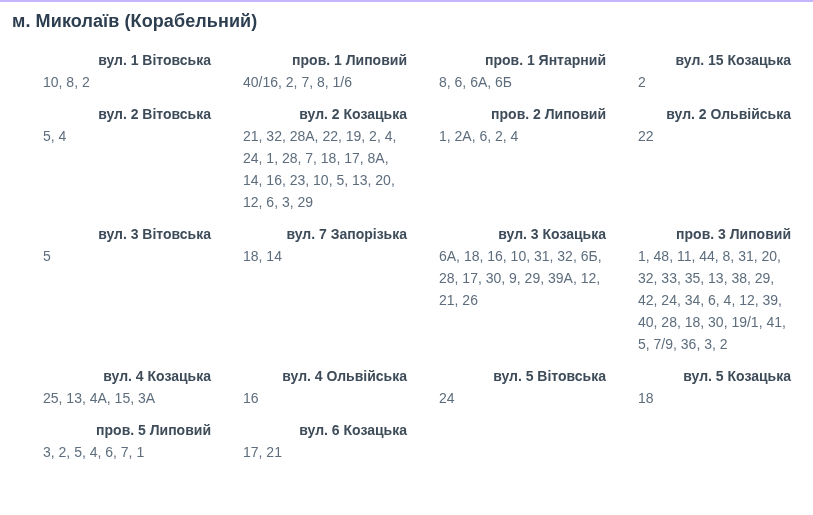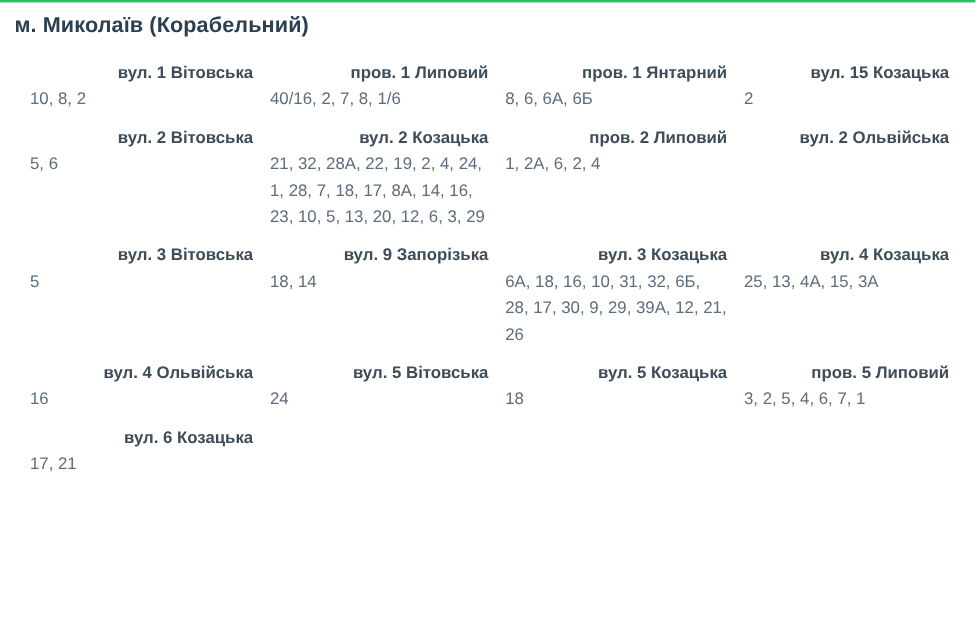--- a/index.html
+++ b/index.html
@@ -7,21 +7,21 @@
     padding: 0;
     background: #ffffff;
     width: 813px;
     height: 515px;
     overflow: hidden;
     font-family: "Liberation Sans", sans-serif;
   }
   .page {
     width: 813px;
     height: 515px;
-    border-top: 2px solid #22c55e;
+    border-top: 2px solid #c4b5fd;
     box-sizing: border-box;
   }
   .page-title {
     margin: 9px 0 0 12px;
     font-size: 18px;
     font-weight: bold;
     color: #2c3e50;
     letter-spacing: 0.1px;
   }
   .streets-grid {
@@ -40,20 +40,21 @@
     font-weight: bold;
     color: #3e4c59;
     line-height: 22px;
     text-align: right;
   }
   .street-numbers {
     font-size: 14px;
     font-weight: normal;
     color: #5d6d7d;
     line-height: 22px;
+    margin-left: 18px;
   }
 </style>
 </head>
 <body>
 
 <div class="page">
   <h1 class="page-title">м. Миколаїв (Корабельний)</h1>
 
   <div class="streets-grid">
 
@@ -69,47 +70,52 @@
       <div class="street-name">пров. 1 Янтарний</div>
       <div class="street-numbers">8, 6, 6А, 6Б</div>
     </div>
 
     <div class="street-cell">
       <div class="street-name">вул. 15 Козацька</div>
       <div class="street-numbers">2</div>
     </div>
     <div class="street-cell">
       <div class="street-name">вул. 2 Вітовська</div>
-      <div class="street-numbers">5, 6</div>
+      <div class="street-numbers">5, 4</div>
     </div>
     <div class="street-cell">
       <div class="street-name">вул. 2 Козацька</div>
       <div class="street-numbers">21, 32, 28А, 22, 19, 2, 4, 24, 1, 28, 7, 18, 17, 8А, 14, 16, 23, 10, 5, 13, 20, 12, 6, 3, 29</div>
     </div>
     <div class="street-cell">
       <div class="street-name">пров. 2 Липовий</div>
       <div class="street-numbers">1, 2А, 6, 2, 4</div>
     </div>
 
     <div class="street-cell">
       <div class="street-name">вул. 2 Ольвійська</div>
+      <div class="street-numbers">22</div>
     </div>
     <div class="street-cell">
       <div class="street-name">вул. 3 Вітовська</div>
       <div class="street-numbers">5</div>
     </div>
     <div class="street-cell">
-      <div class="street-name">вул. 9 Запорізька</div>
+      <div class="street-name">вул. 7 Запорізька</div>
       <div class="street-numbers">18, 14</div>
     </div>
     <div class="street-cell">
       <div class="street-name">вул. 3 Козацька</div>
       <div class="street-numbers">6А, 18, 16, 10, 31, 32, 6Б, 28, 17, 30, 9, 29, 39А, 12, 21, 26</div>
     </div>
 
+    <div class="street-cell">
+      <div class="street-name">пров. 3 Липовий</div>
+      <div class="street-numbers">1, 48, 11, 44, 8, 31, 20, 32, 33, 35, 13, 38, 29, 42, 24, 34, 6, 4, 12, 39, 40, 28, 18, 30, 19/1, 41, 5, 7/9, 36, 3, 2</div>
+    </div>
     <div class="street-cell">
       <div class="street-name">вул. 4 Козацька</div>
       <div class="street-numbers">25, 13, 4А, 15, 3А</div>
     </div>
     <div class="street-cell">
       <div class="street-name">вул. 4 Ольвійська</div>
       <div class="street-numbers">16</div>
     </div>
 
     <div class="street-cell">

